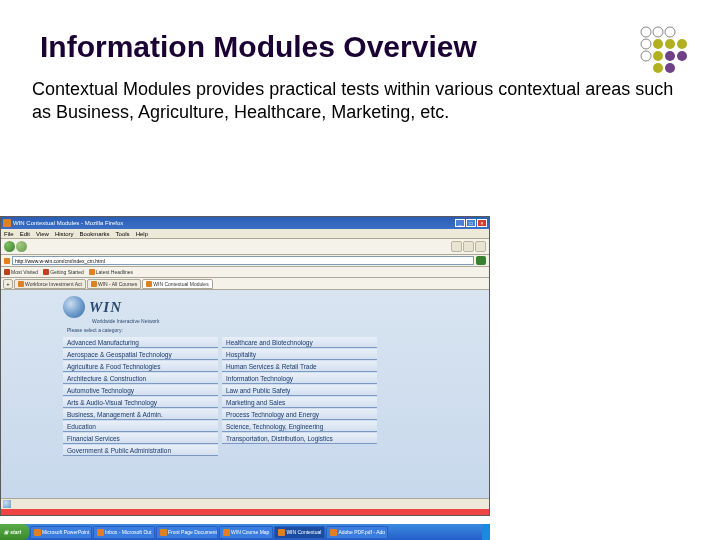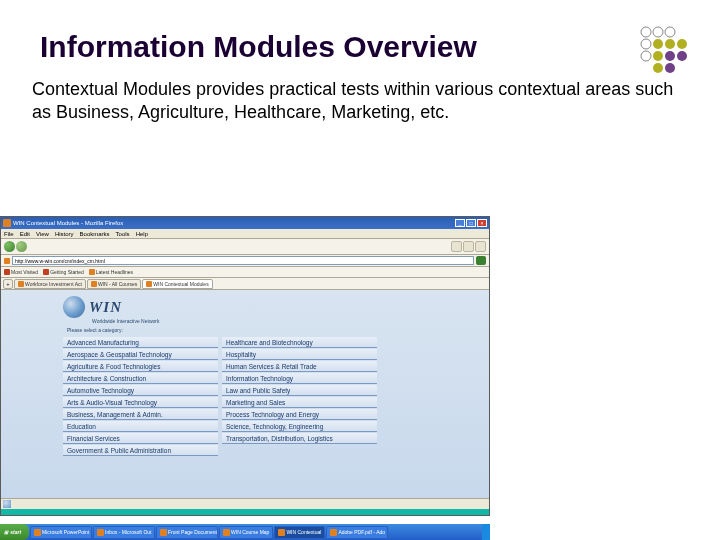--- a/index.html
+++ b/index.html
@@ -1,21 +1,21 @@
 <!DOCTYPE html>
 <html><head>
 <meta charset="utf-8">
 <style>
   *{box-sizing:border-box;margin:0;padding:0}
   body{width:720px;height:540px;background:#fff;font-family:Arial,Helvetica,sans-serif;position:relative;overflow:hidden}
   .slide-title{font-size:30px;font-weight:bold;color:#1a0033;padding:30px 0 14px 40px;letter-spacing:0}
   .slide-body{font-size:18px;color:#000;padding:0 40px 8px 32px;line-height:1.25}
   .dots{position:absolute;top:24px;right:22px}
   .dots svg{display:block}
-  .browser{position:absolute;left:0;top:216px;width:490px;height:300px;border:1px solid #5a5a5a;background:#14b8a6;font-family:Tahoma,Arial,sans-serif}
+  .browser{position:absolute;left:0;top:216px;width:490px;height:300px;border:1px solid #5a5a5a;background:#ef4444;font-family:Tahoma,Arial,sans-serif}
   .titlebar{height:12px;background:linear-gradient(#2a5fb5,#3a6fc5);display:flex;align-items:center;justify-content:space-between;padding:0 2px;font-size:6px;color:#fff}
   .tb-left{display:flex;align-items:center;gap:2px}
   .tb-ico{width:8px;height:8px;background:#e08020;border-radius:1px}
   .tb-btns{display:flex;gap:1px}
   .tb-btn{width:10px;height:8px;background:#4a7fd5;border:1px solid #fff;font-size:5px;color:#fff;text-align:center;line-height:6px}
   .tb-close{background:#d04030}
   .menubar{height:10px;background:#ece9d8;border-bottom:1px solid #aca899;display:flex;padding:0 3px;font-size:6px;color:#000;align-items:center;gap:6px}
   .toolbar{height:16px;background:#f5f3e9;border-bottom:1px solid #aca899;display:flex;align-items:center;justify-content:space-between;padding:0 3px}
   .tb-nav{display:flex;gap:1px}
   .tb-circ{width:11px;height:11px;border-radius:50%;background:radial-gradient(circle at 30% 30%,#7fc060,#3a8030)}

